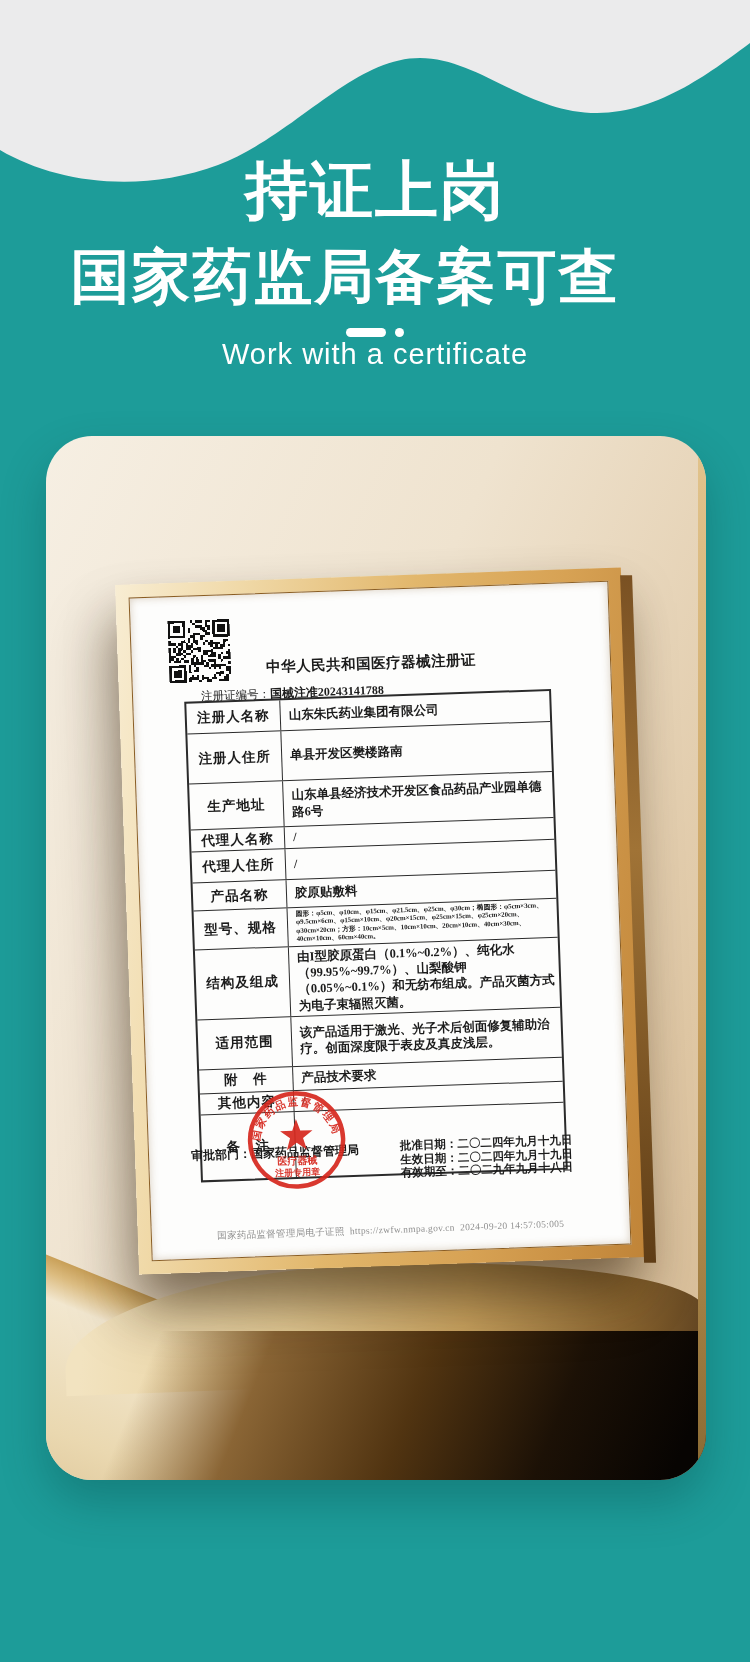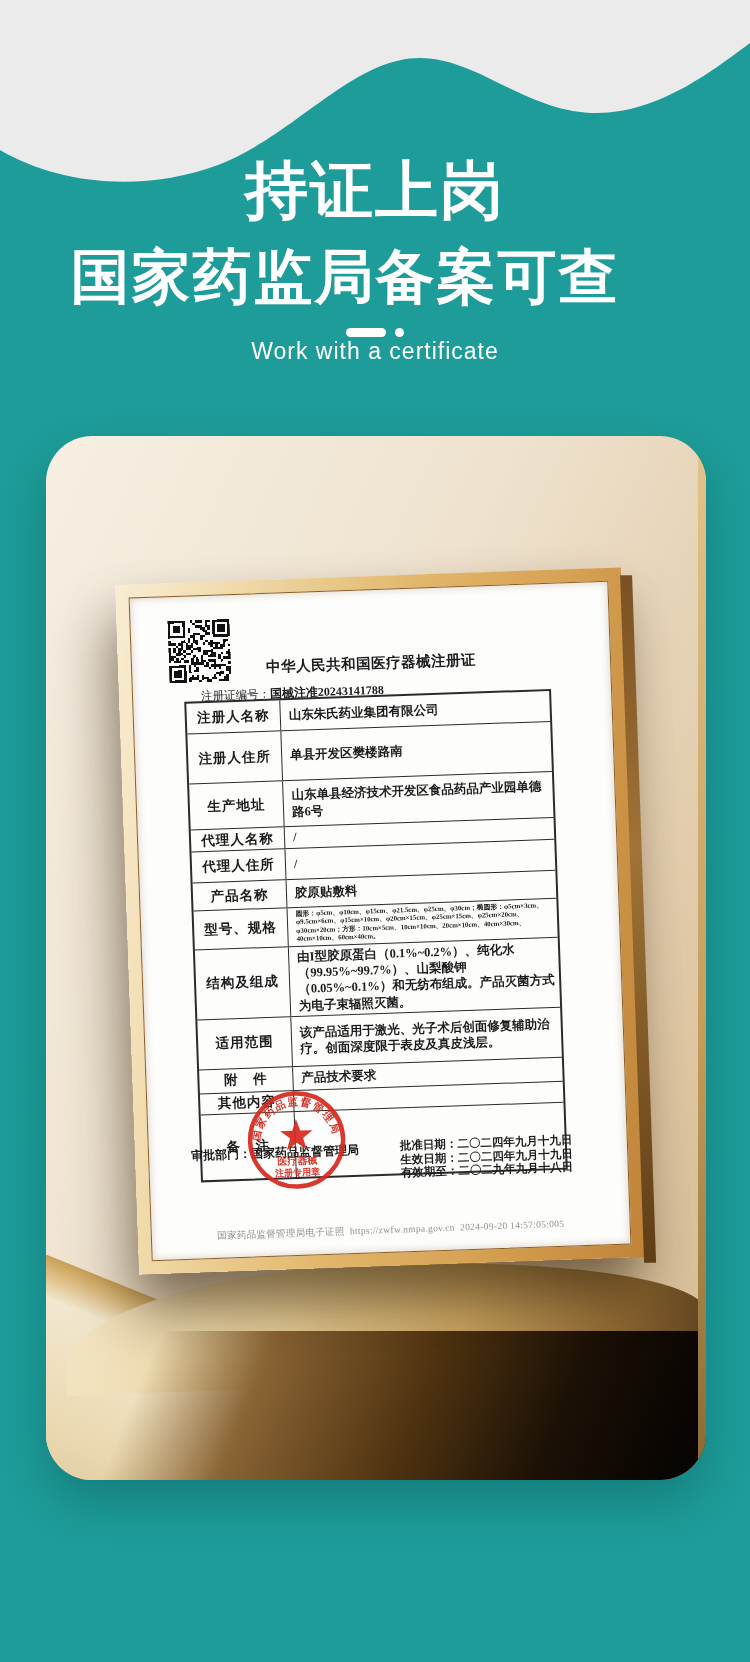--- a/index.html
+++ b/index.html
@@ -13,21 +13,21 @@
   
   .hero-t1{position:absolute;top:148px;left:0;width:750px;text-align:center;
            color:#fff;font-size:63px;font-weight:800;letter-spacing:2px;margin:0;}
   .hero-t2{position:absolute;top:238px;left:0;width:690px;text-align:center;
            color:#fff;font-size:59px;font-weight:800;letter-spacing:2px;margin:0;}
   .hero-divider{position:absolute;top:327px;left:0;width:750px;height:10px;
                 display:flex;justify-content:center;align-items:center;gap:9px;}
   .hero-divider .bar{width:40px;height:9px;border-radius:5px;background:#fff;display:inline-block;}
   .hero-divider .dot{width:9px;height:9px;border-radius:50%;background:#fff;display:inline-block;}
   .hero-en{position:absolute;top:338px;left:0;width:750px;text-align:center;
-           color:#fff;font-size:23px;font-weight:300;letter-spacing:1px;}
+           color:#fff;font-size:29px;font-weight:300;letter-spacing:1px;}
 
   
   .panel{position:absolute;left:46px;top:436px;width:660px;height:1044px;
          border-radius:46px;overflow:hidden;
          background:linear-gradient(115deg,#f6efe3 0%,#efe3cf 40%,#dfc7a4 80%,#d5ba94 100%);
          box-shadow:0 22px 45px rgba(0,55,55,.28);}
   .panel-gold-edge{position:absolute;top:0;right:0;width:8px;height:100%;
          background:linear-gradient(180deg,#e2c48d 0%,#c79f5d 55%,#8a6a33 100%);
          border-radius:0 46px 46px 0;}
 

